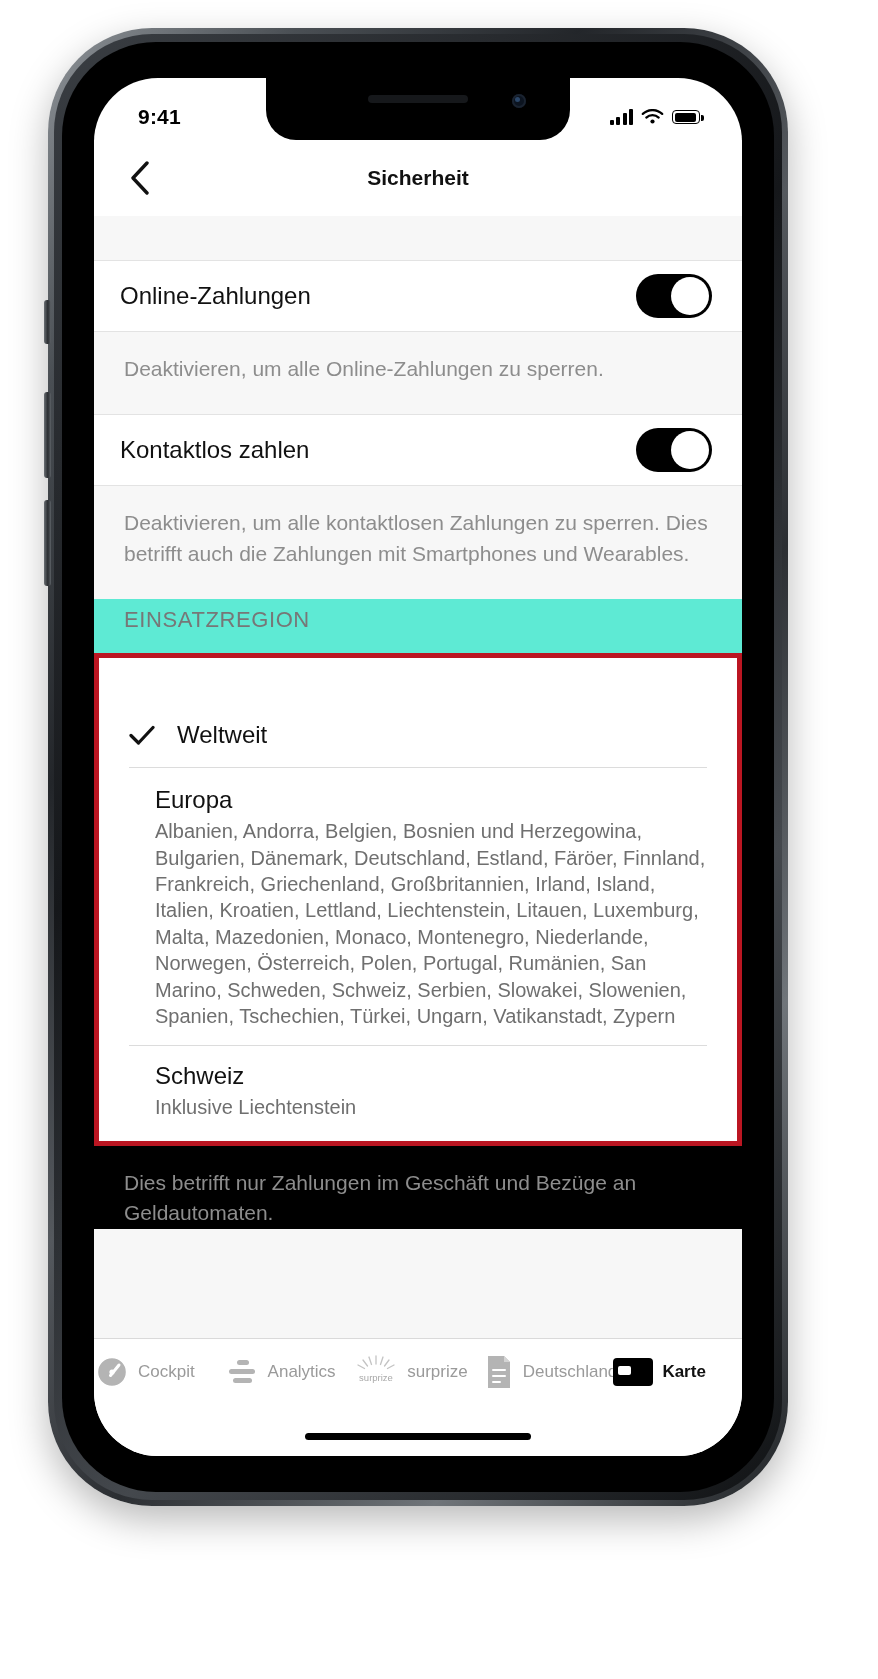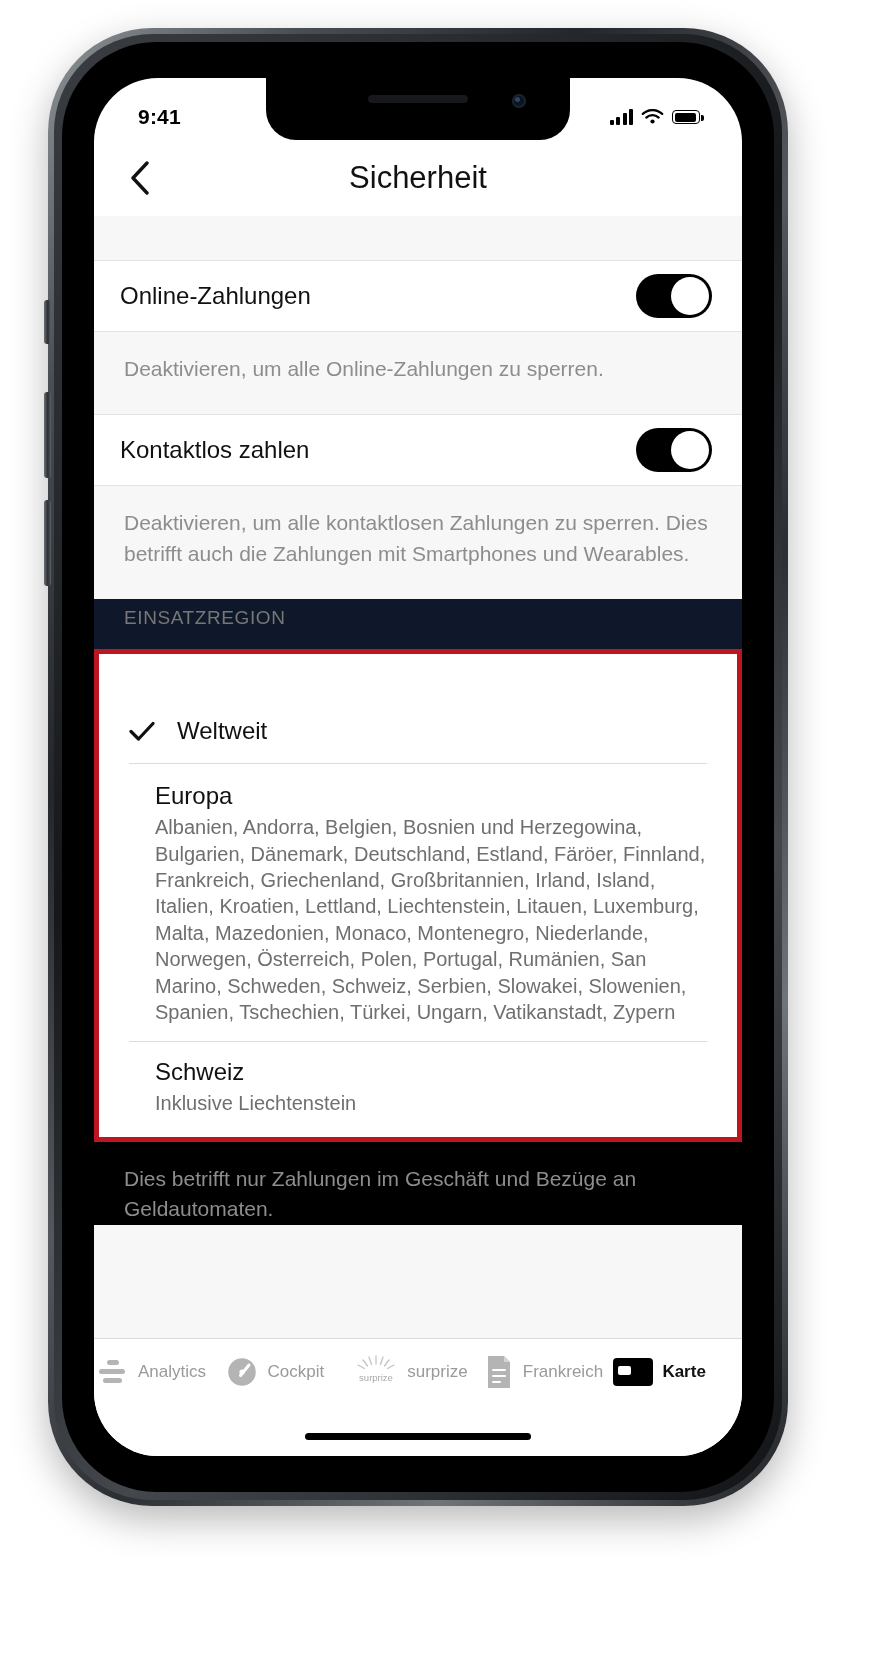--- a/index.html
+++ b/index.html
@@ -101,21 +101,21 @@
     width:2.5px; height:6px; background:#000; border-radius:0 2px 2px 0;
   }
   .battery i { position:absolute; left:1.5px; top:1.5px; bottom:1.5px; width: 21px; background:#000; border-radius:2px; display:block;}
 
   
   .navbar {
     position: absolute; top: 62px; left: 0; right: 0; height: 76px;
     display: flex; align-items: center; justify-content: center;
     background: #fff;
   }
-  .nav-title { font-size: 31px; font-weight: 400; color:#111; }
+  .nav-title { font-size: 21px; font-weight: 700; color:#111; }
   .nav-back {
     position: absolute; left: 26px; top: 50%; transform: translateY(-50%);
     width: 40px; height: 40px; display:flex; align-items:center; justify-content:center;
     cursor: pointer;
   }
   .nav-back svg { display:block; }
 
   
   .content {
     position: absolute; top: 138px; left: 0; right: 0; bottom: 118px;
@@ -144,23 +144,23 @@
     background: #fff;
     box-shadow: 0 1px 3px rgba(0,0,0,.3);
   }
 
   .note {
     background: #f7f7f7;
     padding: 22px 34px 30px 30px;
     font-size: 21px; line-height: 1.45; color: #8d8d8d;
   }
   .section-head {
-    background: #0f172a;
+    background: #5eead4;
     padding: 8px 30px 20px 30px;
-    font-size: 19px; color: #777; letter-spacing: 0.6px;
+    font-size: 22px; color: #777; letter-spacing: 0.6px;
   }
 
   
   .region-group {
     border: 5px solid #bb1622;
     background: #fff;
   }
   .region-row {
     background: #fff;
     padding: 0 30px;
@@ -310,39 +310,39 @@
 
       </div>
 
       <div class="foot-note">Dies betrifft nur Zahlungen im Geschäft und Bezüge an Geldautomaten.</div>
     </div>
 
     <div class="tabbar">
 
       <div class="tab">
         <span class="ticon">
-          <svg width="36" height="32" viewBox="0 0 36 32">
-            <rect x="13" y="4" width="12" height="5" rx="2.5" fill="#b4b4b4"></rect>
-            <rect x="5" y="13" width="26" height="5" rx="2.5" fill="#b4b4b4"></rect>
-            <rect x="9" y="22" width="19" height="5" rx="2.5" fill="#b4b4b4"></rect>
-          </svg>
-        </span>
-        <span class="tlabel">Analytics</span>
-      </div>
-
-      <div class="tab">
-        <span class="ticon">
           <svg width="36" height="36" viewBox="0 0 36 36">
             <circle cx="18" cy="18" r="15" fill="#b4b4b4"></circle>
             <circle cx="18" cy="18" r="15" fill="none" stroke="#ffffff" stroke-width="2.4"></circle>
             <path d="M25 11 L16.5 21.5" stroke="#ffffff" stroke-width="3" stroke-linecap="round"></path>
             <circle cx="18" cy="18" r="2.6" fill="#ffffff"></circle>
           </svg>
         </span>
         <span class="tlabel">Cockpit</span>
+      </div>
+
+      <div class="tab">
+        <span class="ticon">
+          <svg width="36" height="32" viewBox="0 0 36 32">
+            <rect x="13" y="4" width="12" height="5" rx="2.5" fill="#b4b4b4"></rect>
+            <rect x="5" y="13" width="26" height="5" rx="2.5" fill="#b4b4b4"></rect>
+            <rect x="9" y="22" width="19" height="5" rx="2.5" fill="#b4b4b4"></rect>
+          </svg>
+        </span>
+        <span class="tlabel">Analytics</span>
       </div>
 
       <div class="tab">
         <span class="ticon">
           <svg width="46" height="34" viewBox="0 0 46 34">
             <g stroke="#c3c3c3" stroke-width="1.3" stroke-linecap="round">
               <line x1="23" y1="1" x2="23" y2="9"></line>
               <line x1="16" y1="2" x2="18.5" y2="9.5"></line>
               <line x1="30" y1="2" x2="27.5" y2="9.5"></line>
               <line x1="10" y1="5" x2="14.5" y2="11"></line>
@@ -361,21 +361,21 @@
           <svg width="32" height="38" viewBox="0 0 32 38">
             <path d="M5 3 H21 L27 9 V35 H5 Z" fill="#b4b4b4"></path>
             <path d="M21 3 V9 H27" fill="#d4d4d4"></path>
             <g stroke="#ffffff" stroke-width="2" stroke-linecap="round">
               <line x1="10" y1="17" x2="22" y2="17"></line>
               <line x1="10" y1="23" x2="22" y2="23"></line>
               <line x1="10" y1="29" x2="17" y2="29"></line>
             </g>
           </svg>
         </span>
-        <span class="tlabel">Frankreich</span>
+        <span class="tlabel">Deutschland</span>
       </div>
 
       <div class="tab active">
         <span class="ticon">
           <svg width="42" height="30" viewBox="0 0 42 30">
             <rect x="1" y="1" width="40" height="28" rx="4" fill="#000"></rect>
             <rect x="6" y="9" width="13" height="9" rx="2" fill="#ffffff"></rect>
           </svg>
         </span>
         <span class="tlabel">Karte</span>

